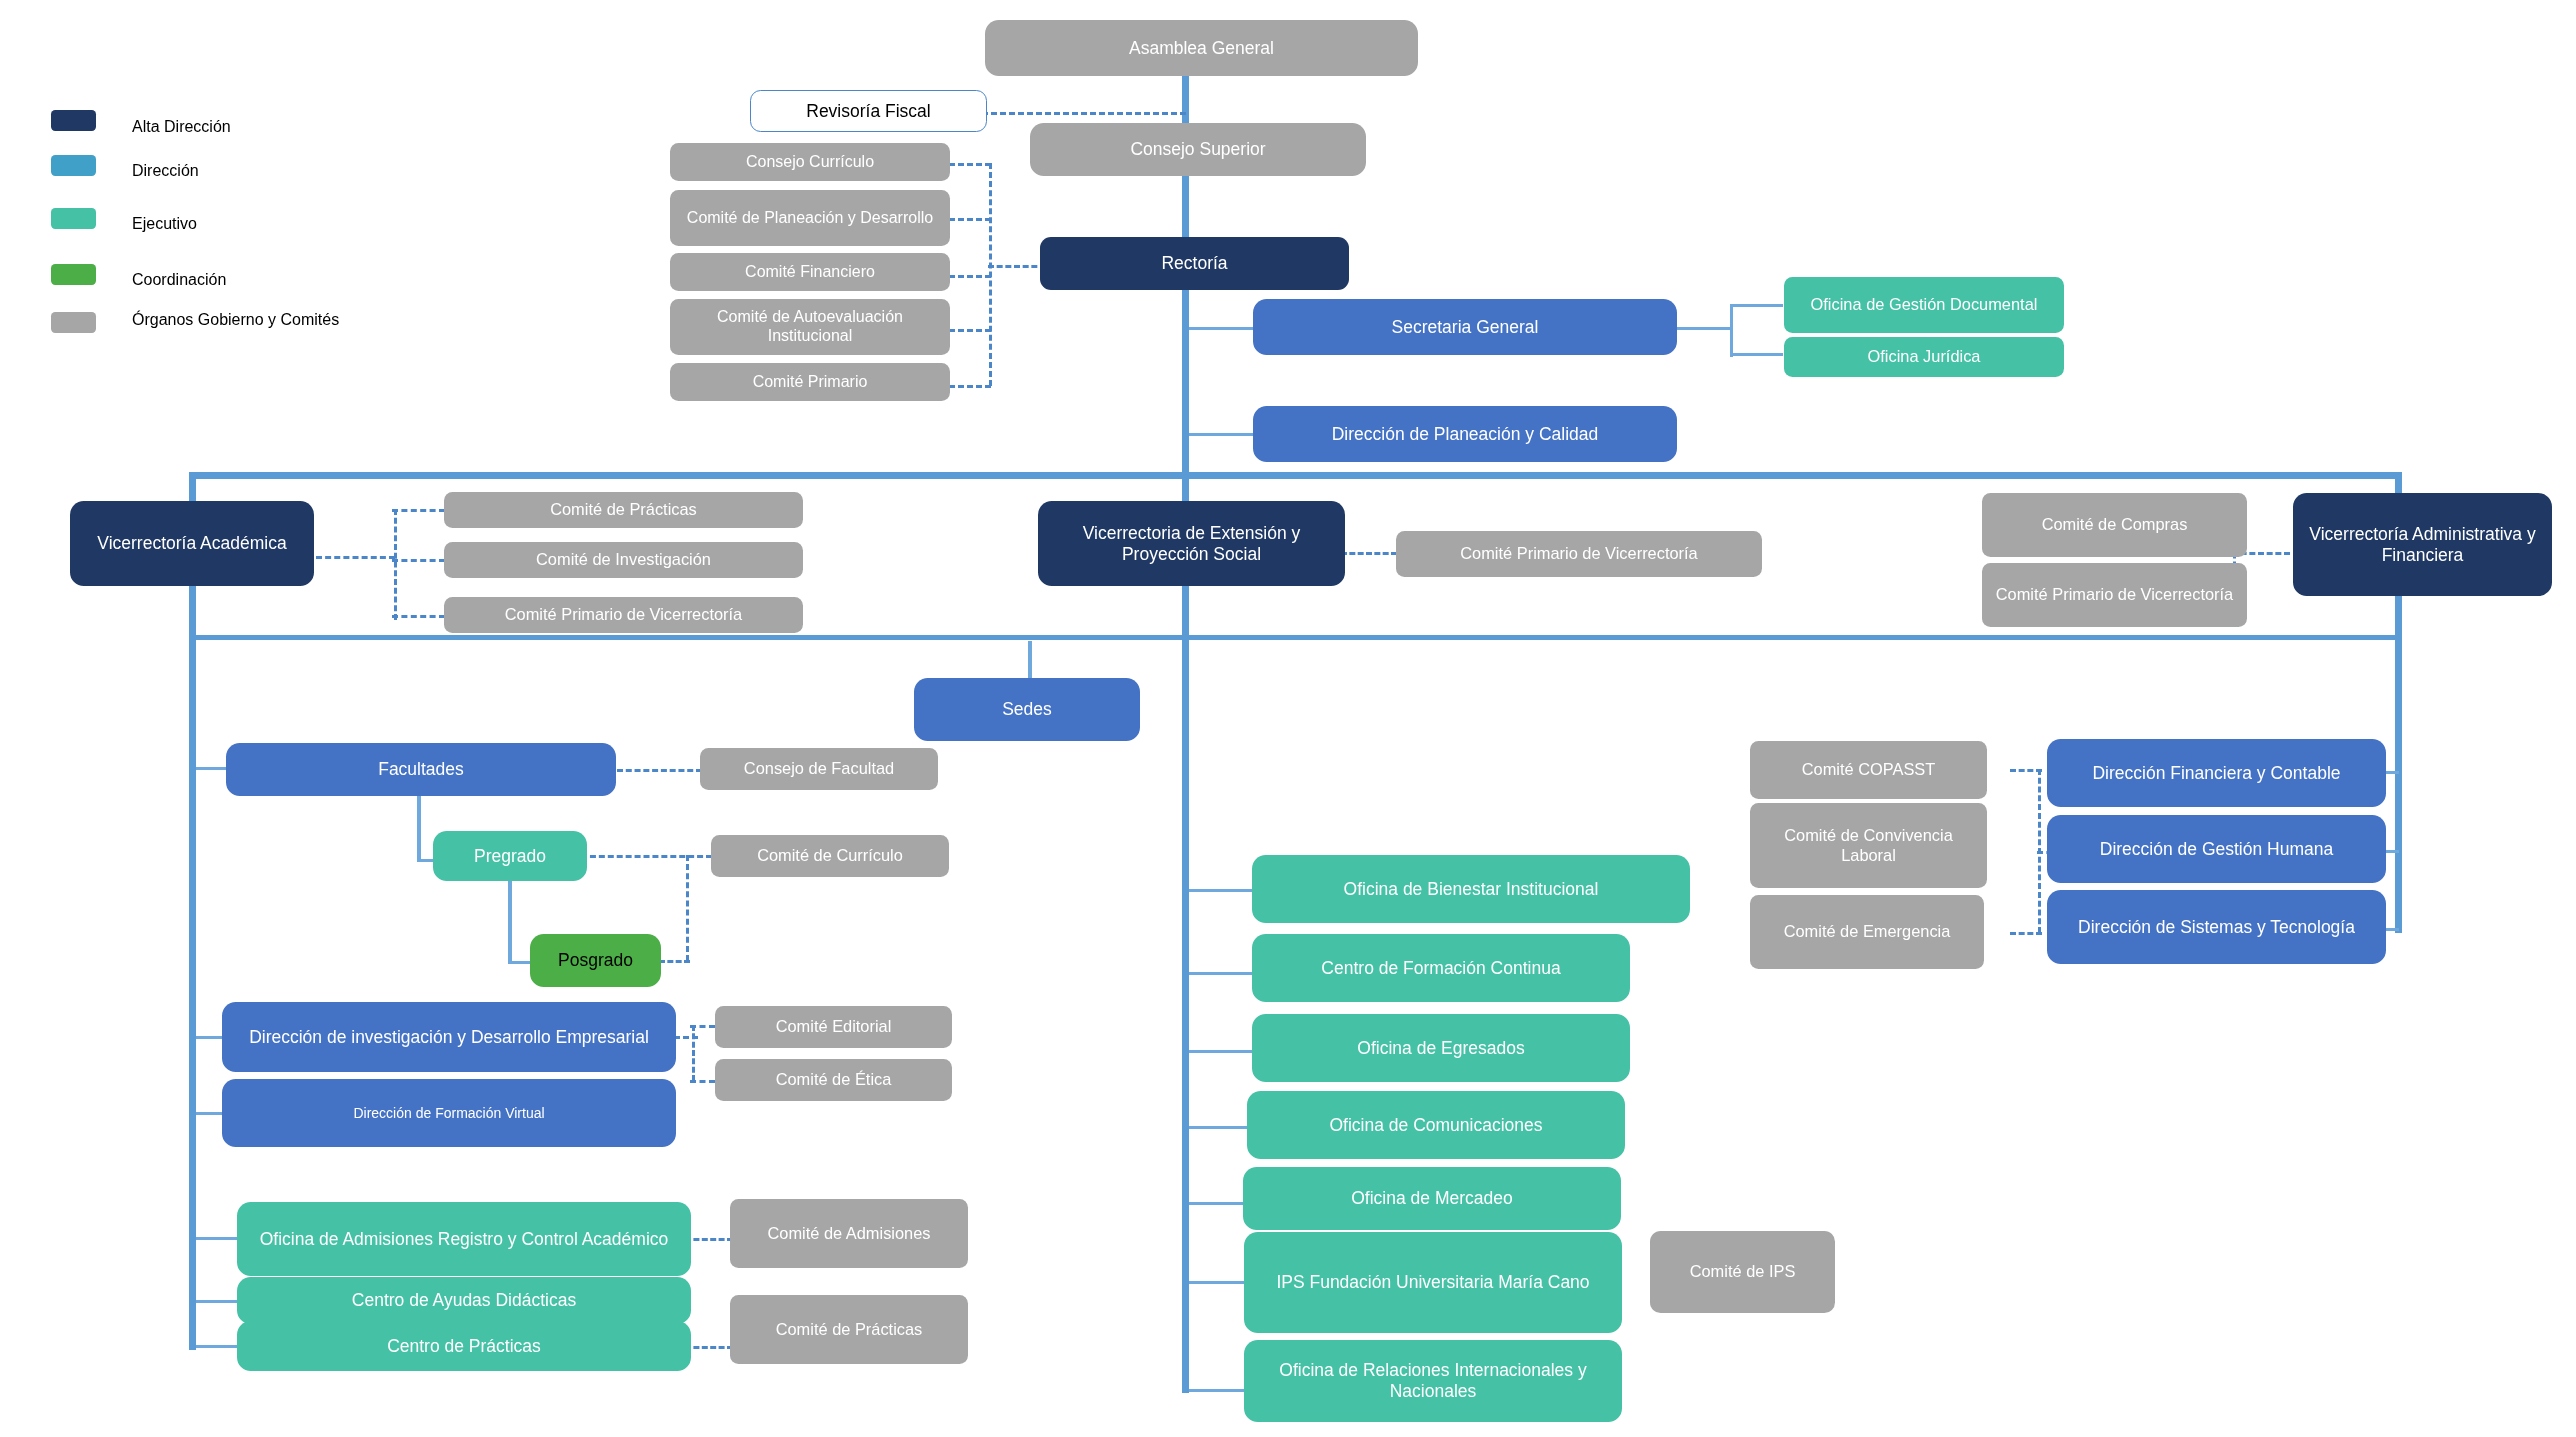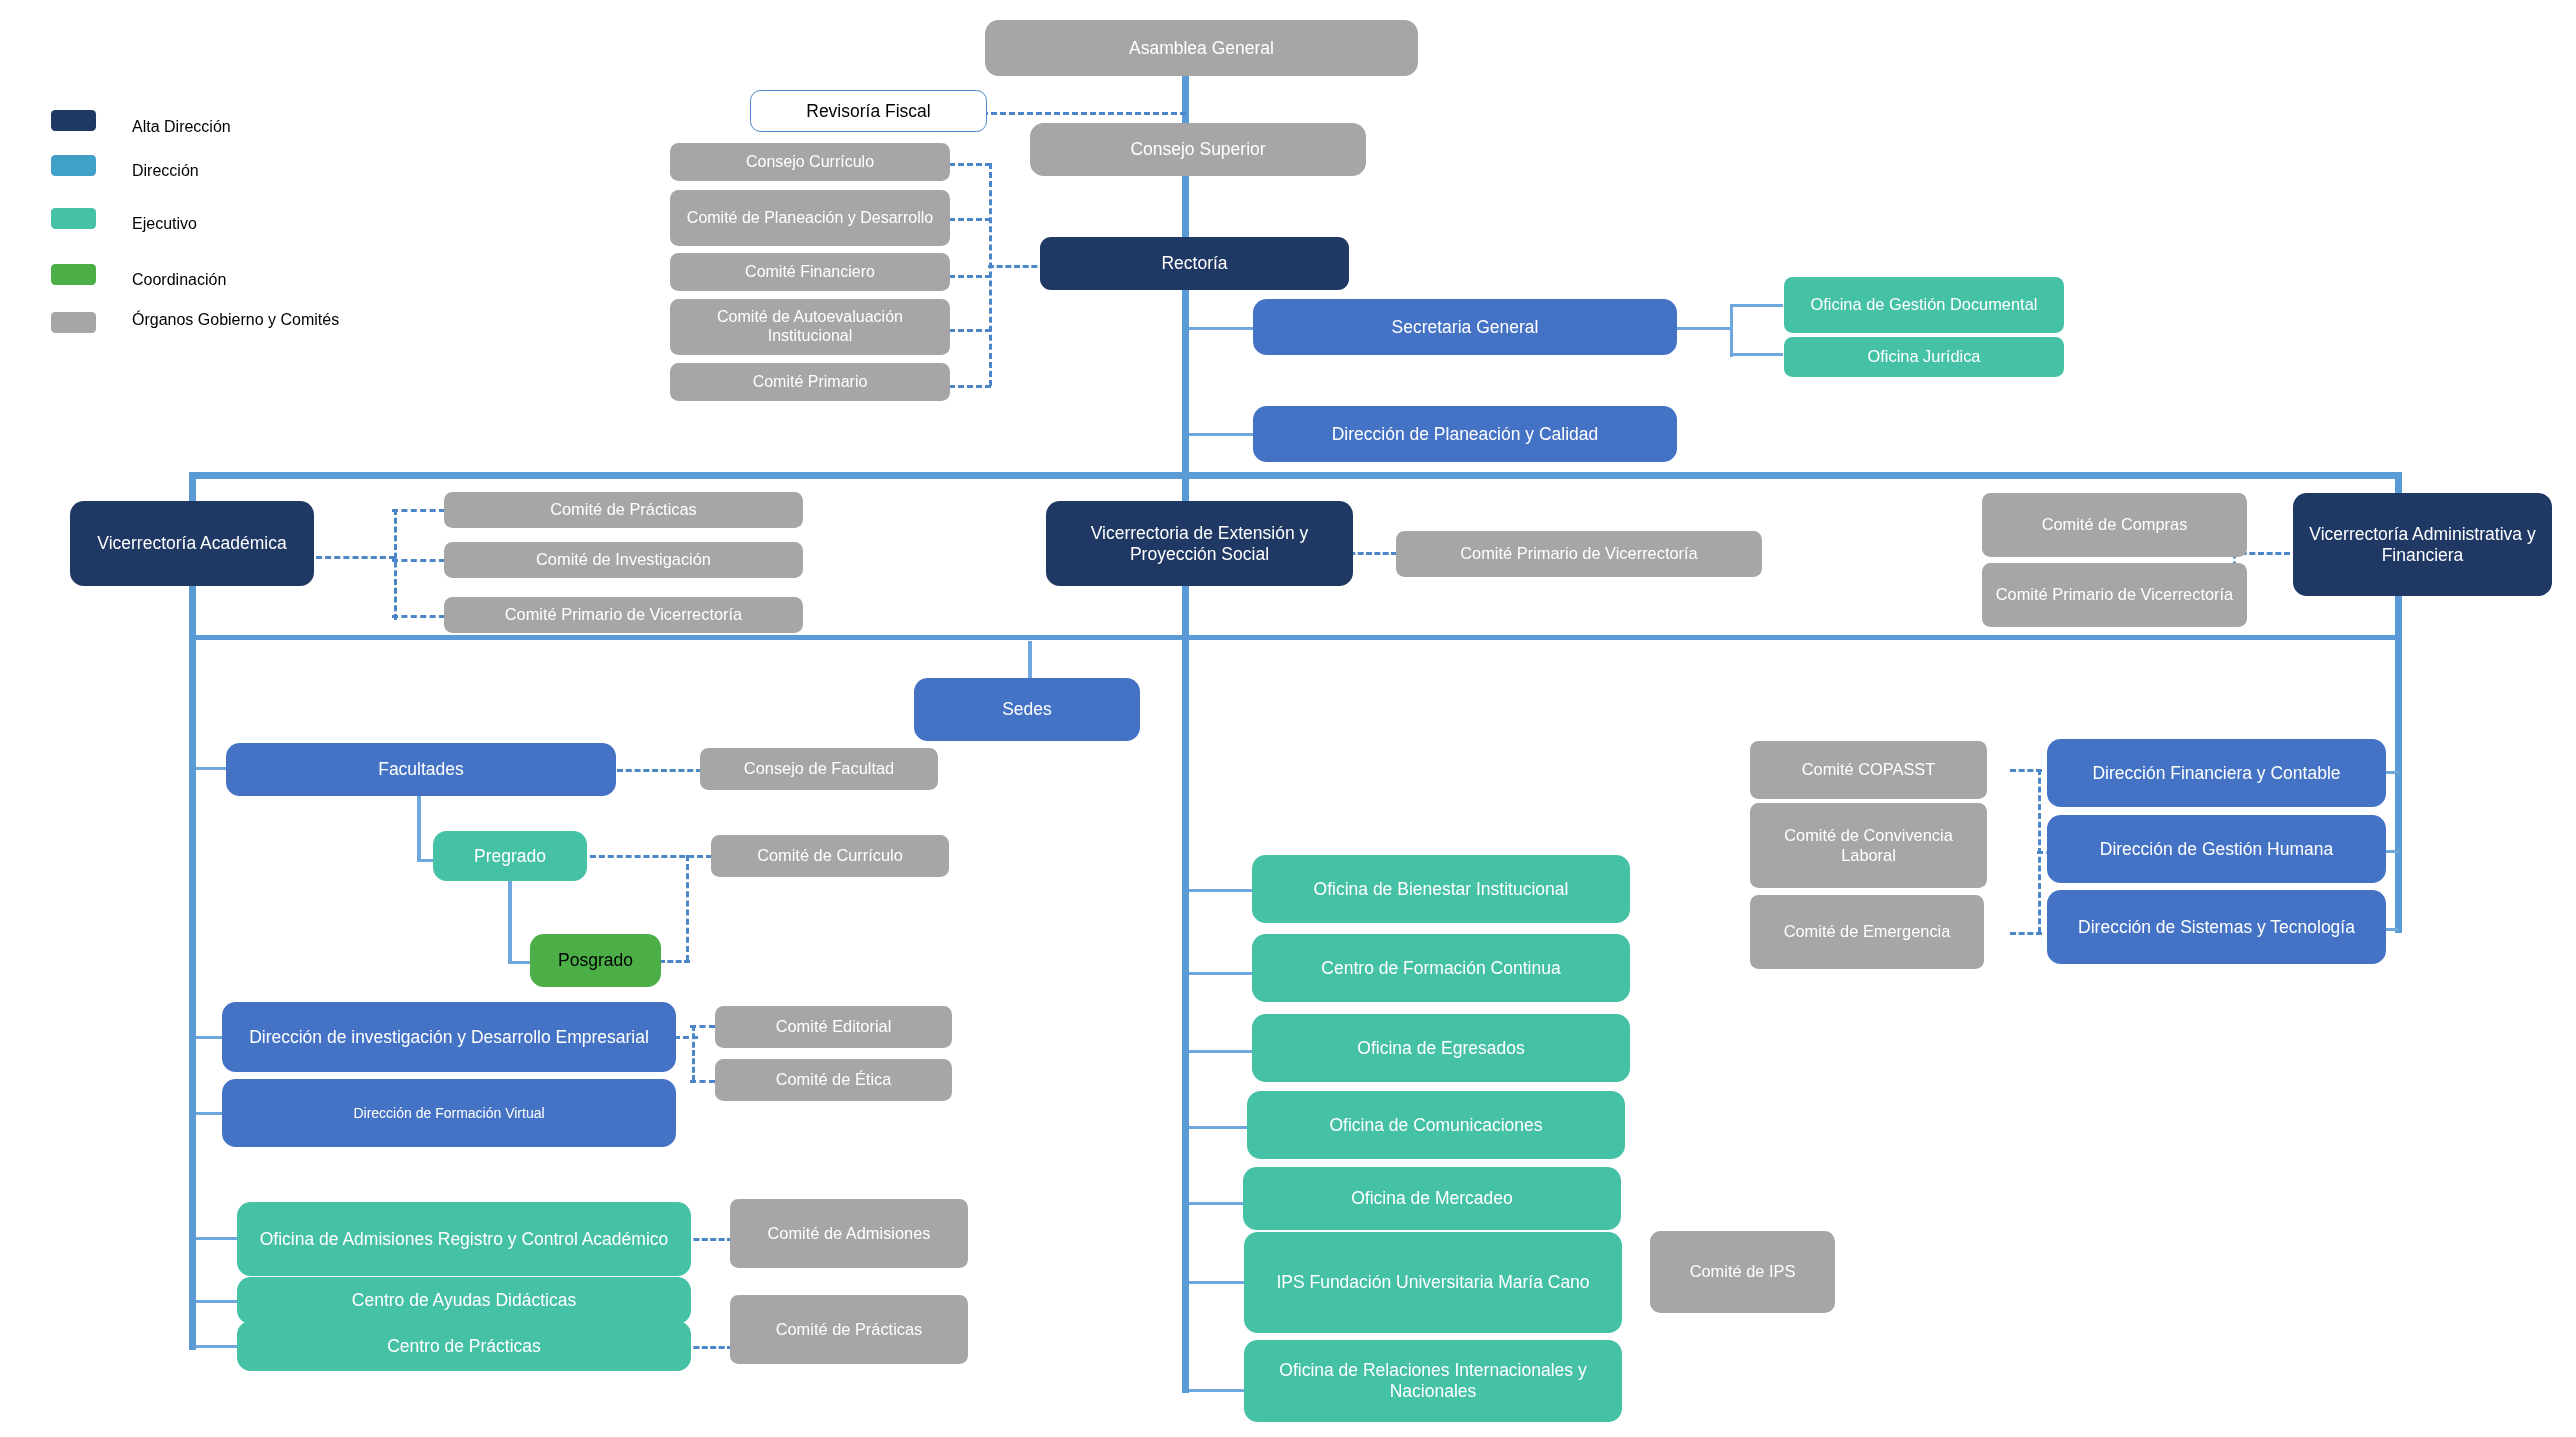--- a/index.html
+++ b/index.html
@@ -211,21 +211,21 @@
   </div>
 
   <div class="node c-org" style="left:444px;top:542px;width:359px;height:36px;font-size:16.4px;border-radius:8.5px;">
     <span>Comité de Investigación</span>
   </div>
 
   <div class="node c-org" style="left:444px;top:597px;width:359px;height:36px;font-size:16.4px;border-radius:8.5px;">
     <span>Comité Primario de Vicerrectoría</span>
   </div>
 
-  <div class="node c-alta" style="left:1038px;top:501px;width:307px;height:85px;font-size:17.5px;margin-left:8px;">
+  <div class="node c-alta" style="left:1038px;top:501px;width:307px;height:85px;font-size:17.5px;">
     <span>Vicerrectoria de Extensión y Proyección Social</span>
   </div>
 
   <div class="node c-org" style="left:1396px;top:531px;width:366px;height:46px;font-size:16.4px;border-radius:8.5px;">
     <span>Comité Primario de Vicerrectoría</span>
   </div>
 
   <div class="node c-org" style="left:1982px;top:493px;width:265px;height:64px;font-size:16.4px;border-radius:8.5px;">
     <span>Comité de Compras</span>
   </div>
@@ -291,21 +291,21 @@
   </div>
 
   <div class="node c-ejec" style="left:237px;top:1321px;width:454px;height:50px;font-size:17.5px;">
     <span>Centro de Prácticas</span>
   </div>
 
   <div class="node c-org" style="left:730px;top:1295px;width:238px;height:69px;font-size:16.4px;border-radius:8.5px;">
     <span>Comité de Prácticas</span>
   </div>
 
-  <div class="node c-ejec" style="left:1252px;top:855px;width:378px;height:68px;font-size:17.5px;">
+  <div class="node c-ejec" style="left:1252px;top:855px;width:438px;height:68px;font-size:17.5px;">
     <span>Oficina de Bienestar Institucional</span>
   </div>
 
   <div class="node c-ejec" style="left:1252px;top:934px;width:378px;height:68px;font-size:17.5px;">
     <span>Centro de Formación Continua</span>
   </div>
 
   <div class="node c-ejec" style="left:1252px;top:1014px;width:378px;height:68px;font-size:17.5px;">
     <span>Oficina de Egresados</span>
   </div>

